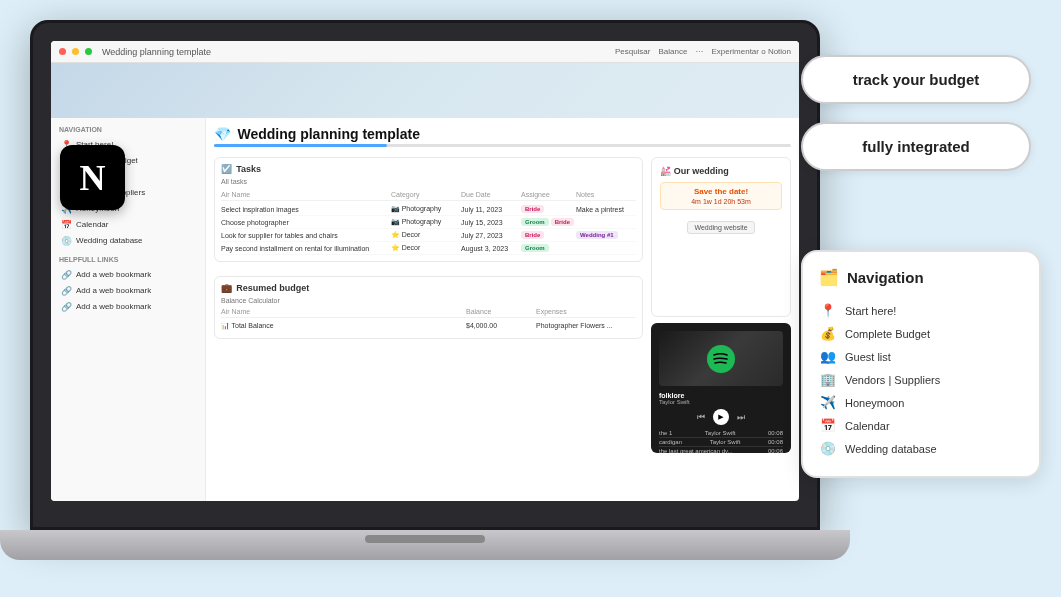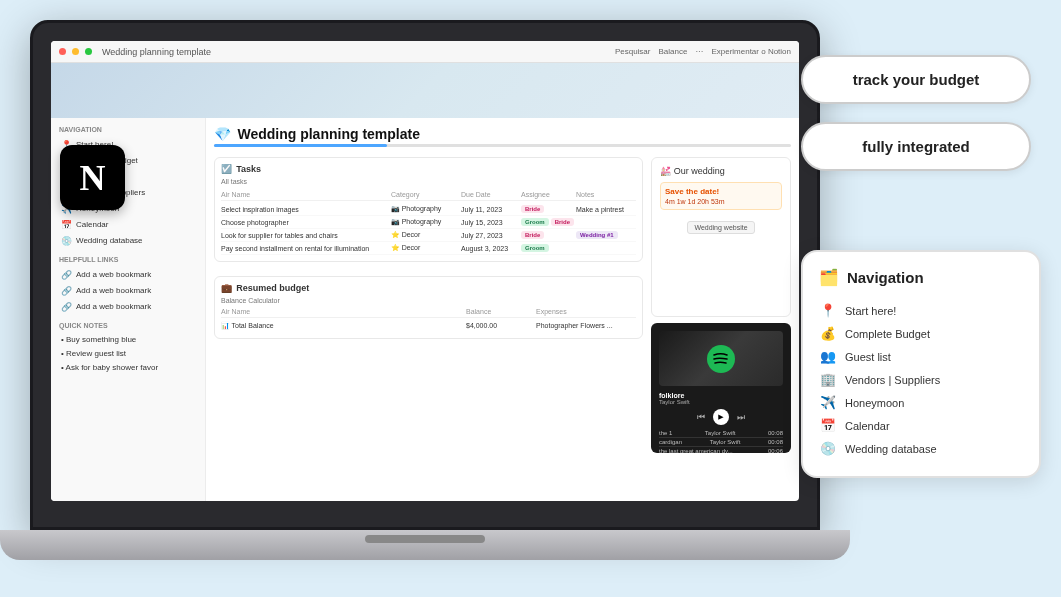--- a/index.html
+++ b/index.html
@@ -296,30 +296,31 @@
     .wedding-panel {
       background: #fff;
       border: 1px solid #e8e8e8;
       border-radius: 6px;
       padding: 8px;
       height: 160px;
     }
 
     .wedding-panel-title {
       font-size: 9px;
-      font-weight: 400;
+      font-weight: 700;
       color: #333;
       margin-bottom: 6px;
     }
 
     .save-date-box {
       background: #fff9f0;
       border: 1px solid #ffe0b2;
       border-radius: 4px;
       padding: 4px;
+      text-align: center;
       margin-bottom: 6px;
     }
 
     .save-date-text {
       font-size: 8px;
       font-weight: 700;
       color: #e65100;
     }
 
     .countdown {
@@ -534,26 +535,20 @@
             <div class="sidebar-item">
               <span class="sidebar-icon">🔗</span>
               <span>Add a web bookmark</span>
             </div>
             <div class="sidebar-item">
               <span class="sidebar-icon">🔗</span>
               <span>Add a web bookmark</span>
             </div>
           </div>
 
-          <div class="sidebar-section">
-            <div class="sidebar-section-title">Quick notes</div>
-            <div class="sidebar-item">• Buy something blue</div>
-            <div class="sidebar-item">• Review guest list</div>
-            <div class="sidebar-item">• Ask for baby shower favor</div>
-          </div>
         </div>
 
         <div class="screen-main">
           <div class="page-title">
             <span class="page-title-icon">💎</span>
             <span>Wedding planning template</span>
           </div>
           <div class="progress-bar">
             <div class="progress-fill"></div>
           </div>

